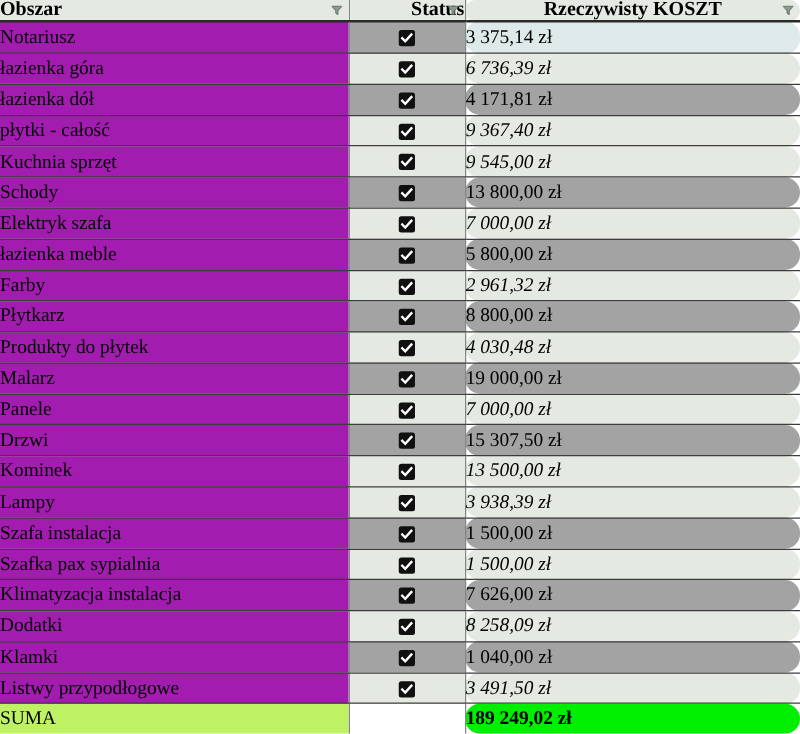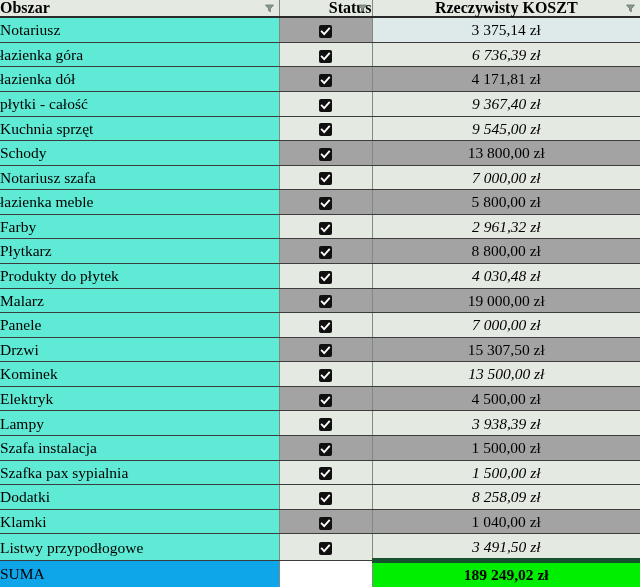--- a/index.html
+++ b/index.html
@@ -30,21 +30,21 @@
     margin: 0;
     border-right: 1px solid #7f8b82;
     border-bottom: 1px solid #3c3c3c;
     font-weight: normal;
     font-size: 15.5px;
     line-height: 1;
     color: #000000;
     box-sizing: border-box;
   }
   table.sheet td:last-child,
-  table.sheet th:last-child { border-right: none; }
+  table.sheet th:last-child { border-right: none; border-radius: 12px; }
 
   
   tr.header-row th {
     background: #e4eae1;
     border-bottom: 2px solid #2a2a2a;
     height: 16px;
     font-weight: bold;
     font-size: 16px;
     vertical-align: middle;
     position: relative;
@@ -73,32 +73,31 @@
     width: 13px;
     height: 13px;
     display: flex;
     align-items: center;
     justify-content: center;
   }
   .filter-btn svg { display: block; }
 
   
   td.area {
-    background: #5eead4;
+    background: #a21caf;
     text-align: left;
     padding-left: 5px;
     vertical-align: middle;
     white-space: nowrap;
   }
   td.status {
     text-align: center;
     vertical-align: middle;
   }
   td.cost {
-    text-align: center;
     vertical-align: middle;
     padding-right: 38px;
     white-space: nowrap;
   }
 
   
   tr.odd  td.status, tr.odd  td.cost { background: #a3a3a3; }
   tr.even td.status, tr.even td.cost { background: #e4eae1; font-style: italic; }
 
   
@@ -120,26 +119,26 @@
     position: absolute;
     left: 1px;
     top: 1px;
   }
 
   
   tr.total-row td {
     border-bottom: none;
     vertical-align: middle;
   }
-  tr.total-row td.area   { background: #0ea5e9; }
+  tr.total-row td.area   { background: #bef264; }
   tr.total-row td.status { background: #ffffff; }
   tr.total-row td.cost {
     background: #00ee00;
     font-weight: bold;
-    border-top: 5px solid #14532d;
+    border-top: 1px solid #14532d;
     margin-left: 26px;
   }
 </style>
 </head>
 <body>
 
 <table class="sheet">
   <colgroup>
     <col class="c-area">
     <col class="c-status">
@@ -212,21 +211,21 @@
         <td class="cost">9 545,00 zł</td>
       </tr>
       <tr class="odd">
         <td class="area">Schody</td>
         <td class="status"><span class="checkbox"><svg width="11" height="11" viewBox="0 0 11 11">
               <path d="M1.8 5.6 L4.2 8.1 L9.1 2.6" fill="none" stroke="#ffffff" stroke-width="1.9" stroke-linecap="square"></path>
             </svg></span></td>
         <td class="cost">13 800,00 zł</td>
       </tr>
       <tr class="even">
-        <td class="area">Notariusz szafa</td>
+        <td class="area">Elektryk szafa</td>
         <td class="status"><span class="checkbox"><svg width="11" height="11" viewBox="0 0 11 11">
               <path d="M1.8 5.6 L4.2 8.1 L9.1 2.6" fill="none" stroke="#ffffff" stroke-width="1.9" stroke-linecap="square"></path>
             </svg></span></td>
         <td class="cost">7 000,00 zł</td>
       </tr>
       <tr class="odd">
         <td class="area">łazienka meble</td>
         <td class="status"><span class="checkbox"><svg width="11" height="11" viewBox="0 0 11 11">
               <path d="M1.8 5.6 L4.2 8.1 L9.1 2.6" fill="none" stroke="#ffffff" stroke-width="1.9" stroke-linecap="square"></path>
             </svg></span></td>
@@ -274,47 +273,47 @@
             </svg></span></td>
         <td class="cost">15 307,50 zł</td>
       </tr>
       <tr class="even">
         <td class="area">Kominek</td>
         <td class="status"><span class="checkbox"><svg width="11" height="11" viewBox="0 0 11 11">
               <path d="M1.8 5.6 L4.2 8.1 L9.1 2.6" fill="none" stroke="#ffffff" stroke-width="1.9" stroke-linecap="square"></path>
             </svg></span></td>
         <td class="cost">13 500,00 zł</td>
       </tr>
-      <tr class="odd">
-        <td class="area">Elektryk</td>
-        <td class="status"><span class="checkbox"><svg width="11" height="11" viewBox="0 0 11 11">
-              <path d="M1.8 5.6 L4.2 8.1 L9.1 2.6" fill="none" stroke="#ffffff" stroke-width="1.9" stroke-linecap="square"></path>
-            </svg></span></td>
-        <td class="cost">4 500,00 zł</td>
-      </tr>
       <tr class="even">
         <td class="area">Lampy</td>
         <td class="status"><span class="checkbox"><svg width="11" height="11" viewBox="0 0 11 11">
               <path d="M1.8 5.6 L4.2 8.1 L9.1 2.6" fill="none" stroke="#ffffff" stroke-width="1.9" stroke-linecap="square"></path>
             </svg></span></td>
         <td class="cost">3 938,39 zł</td>
       </tr>
       <tr class="odd">
         <td class="area">Szafa instalacja</td>
         <td class="status"><span class="checkbox"><svg width="11" height="11" viewBox="0 0 11 11">
               <path d="M1.8 5.6 L4.2 8.1 L9.1 2.6" fill="none" stroke="#ffffff" stroke-width="1.9" stroke-linecap="square"></path>
             </svg></span></td>
         <td class="cost">1 500,00 zł</td>
       </tr>
       <tr class="even">
         <td class="area">Szafka pax sypialnia</td>
         <td class="status"><span class="checkbox"><svg width="11" height="11" viewBox="0 0 11 11">
               <path d="M1.8 5.6 L4.2 8.1 L9.1 2.6" fill="none" stroke="#ffffff" stroke-width="1.9" stroke-linecap="square"></path>
             </svg></span></td>
         <td class="cost">1 500,00 zł</td>
+      </tr>
+      <tr class="odd">
+        <td class="area">Klimatyzacja instalacja</td>
+        <td class="status"><span class="checkbox"><svg width="11" height="11" viewBox="0 0 11 11">
+              <path d="M1.8 5.6 L4.2 8.1 L9.1 2.6" fill="none" stroke="#ffffff" stroke-width="1.9" stroke-linecap="square"></path>
+            </svg></span></td>
+        <td class="cost">7 626,00 zł</td>
       </tr>
       <tr class="even">
         <td class="area">Dodatki</td>
         <td class="status"><span class="checkbox"><svg width="11" height="11" viewBox="0 0 11 11">
               <path d="M1.8 5.6 L4.2 8.1 L9.1 2.6" fill="none" stroke="#ffffff" stroke-width="1.9" stroke-linecap="square"></path>
             </svg></span></td>
         <td class="cost">8 258,09 zł</td>
       </tr>
       <tr class="odd">
         <td class="area">Klamki</td>

